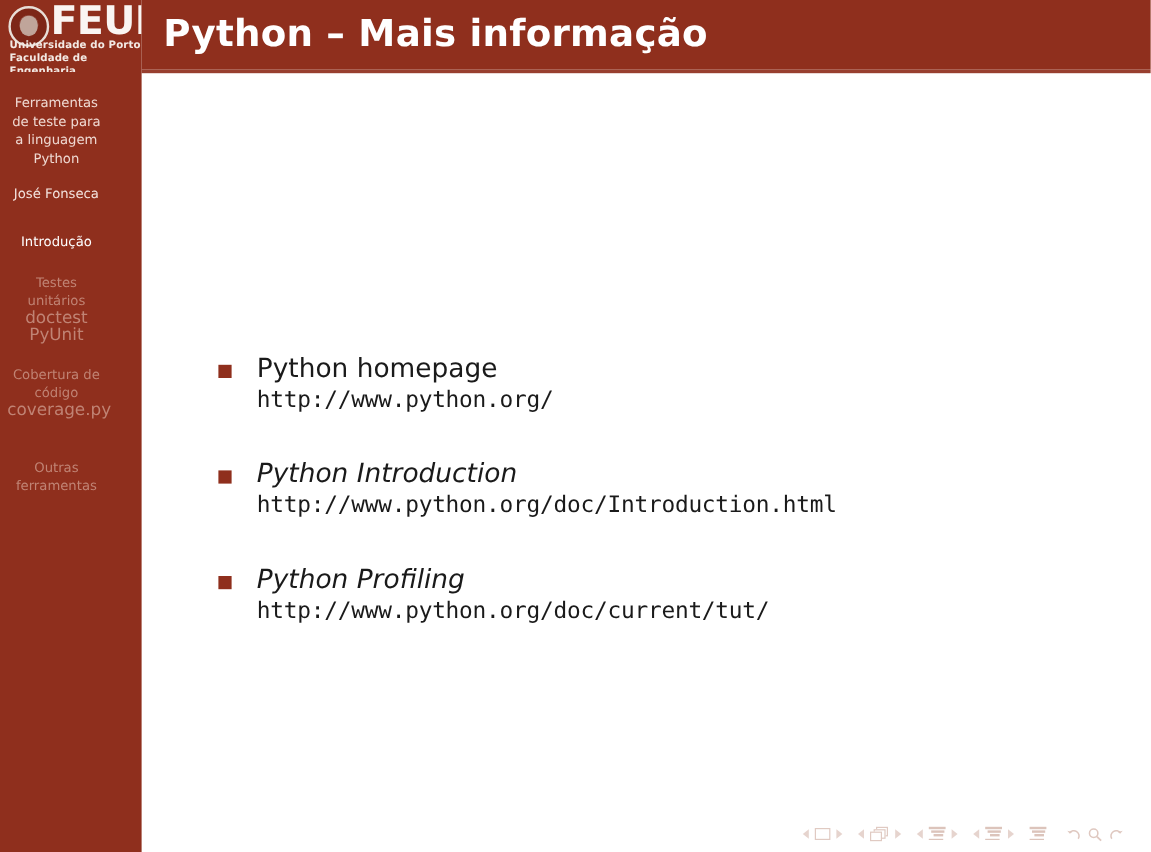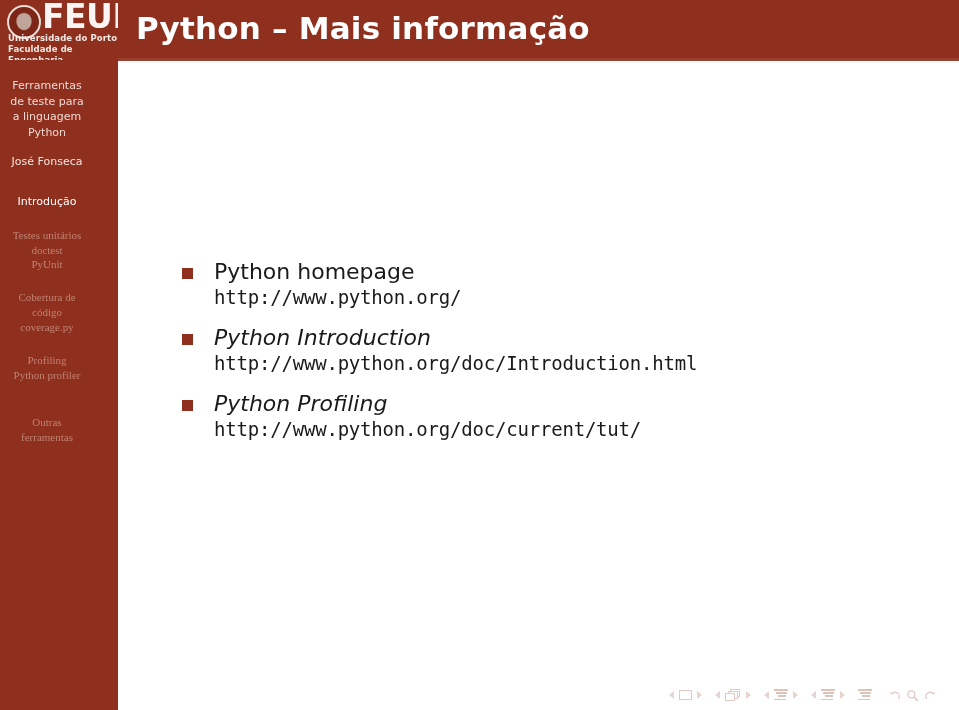--- a/index.html
+++ b/index.html
@@ -119,29 +119,28 @@
     font-size: 10.5px;
     line-height: 14px;
     padding: 0 6px;
   }
   .toc-entry.section {
     font-size: 11px;
     line-height: 15px;
     margin-top: 19px;
   }
   .toc-entry.sub {
-    font-size: 11px;
+    font-size: 14px;
     line-height: 14px;
   }
   .toc-entry.active {
     color: #ffffff;
   }
   .toc-entry.dim {
     color: #c08374;
-    font-family: Liberation Serif, serif;
   }
 
   .toc-tail {
     margin-top: 33px;
   }
 
   
   .headbar {
     position: absolute;
     left: 118px;
@@ -182,20 +181,21 @@
   .itemize {
     position: absolute;
     left: 64px;
     top: 196px;
     width: 760px;
   }
   .item {
     position: relative;
     padding-left: 32px;
     margin-bottom: 14px;
+    margin-top: 36px;
   }
   .bullet {
     position: absolute;
     left: 0px;
     top: 10px;
     width: 11px;
     height: 11px;
     background: #8f2f1d;
   }
   .item-title {
@@ -320,24 +320,20 @@
           <span class="toc-entry section dim">Testes unitários</span>
           <span class="toc-entry sub dim">doctest</span>
           <span class="toc-entry sub dim">PyUnit</span>
         </div>
 
         <div class="toc-section">
           <span class="toc-entry section dim">Cobertura de código</span>
           <span class="toc-entry sub dim">coverage.py</span>
         </div>
 
-        <div class="toc-section">
-          <span class="toc-entry section dim">Profiling</span>
-          <span class="toc-entry sub dim">Python profiler</span>
-        </div>
 
 
         <div class="toc-section toc-tail">
           <span class="toc-entry section dim">Outras ferramentas</span>
         </div>
 
       </div>
     </div>
   </div>
 

